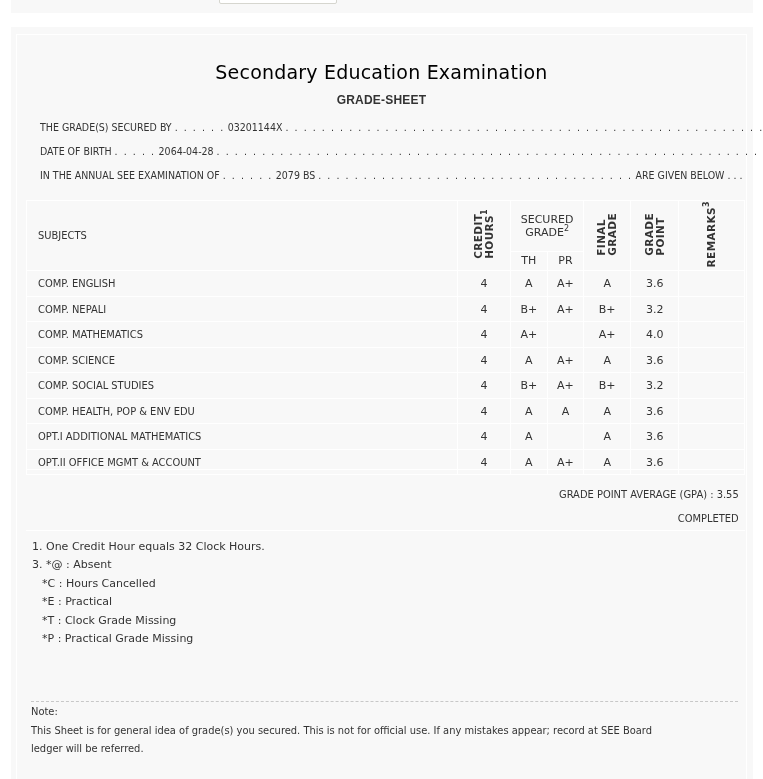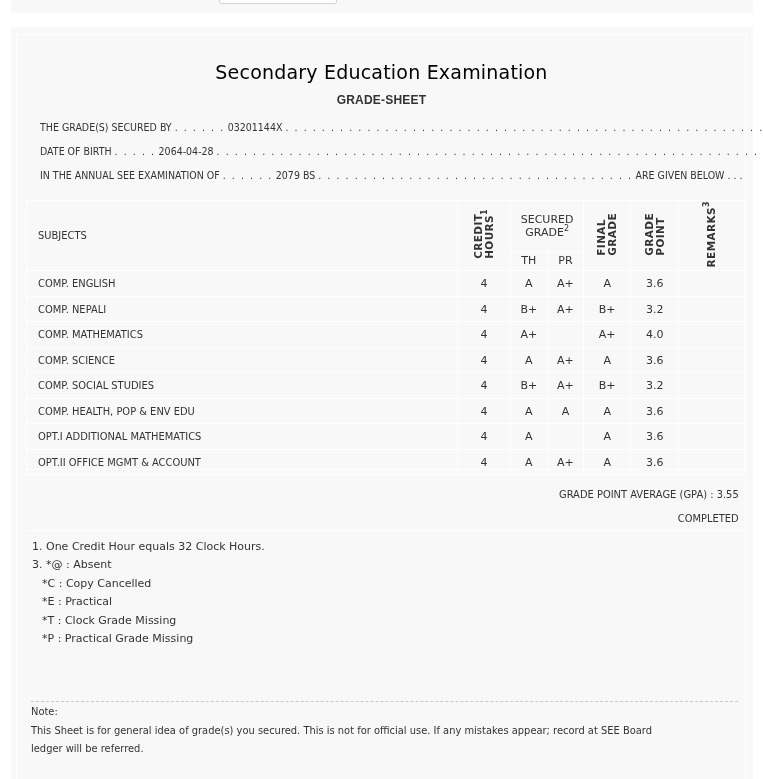--- a/index.html
+++ b/index.html
@@ -226,21 +226,21 @@
 </table>
 
 <div class="divider-h" style="top:469px;"></div>
 <div class="summary" style="top:488px;">GRADE POINT AVERAGE (GPA) : 3.55</div>
 <div class="summary" style="top:512px;">COMPLETED</div>
 <div class="divider-h" style="top:530px;"></div>
 
 <div class="footnotes">
   <div>1. One Credit Hour equals 32 Clock Hours.</div>
   <div>3. *@ : Absent</div>
-  <div class="indent">*C : Copy Cancelled</div>
+  <div class="indent">*C : Hours Cancelled</div>
   <div class="indent">*E : Practical</div>
   <div class="indent">*T : Clock Grade Missing</div>
   <div class="indent">*P : Practical Grade Missing</div>
 </div>
 
 <div class="dash-line"></div>
 <div class="note">
   <div><span>Note:</span></div>
   <div><span>This Sheet is for general idea of grade(s) you secured. This is not for official use. If any mistakes appear; record at SEE Board</span></div>
   <div><span>ledger will be referred.</span></div>

